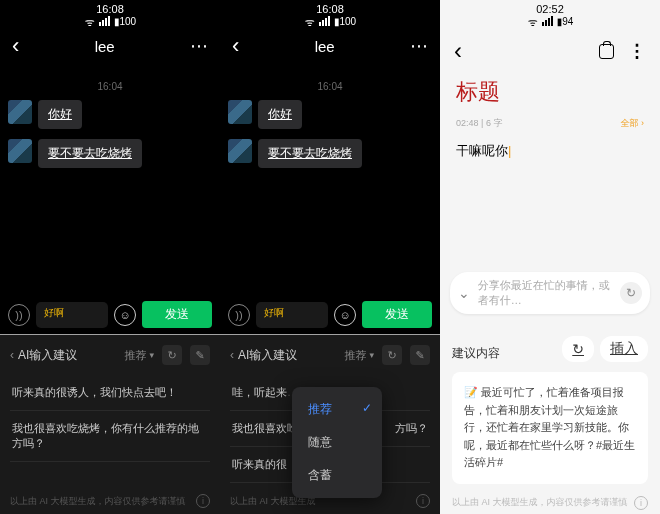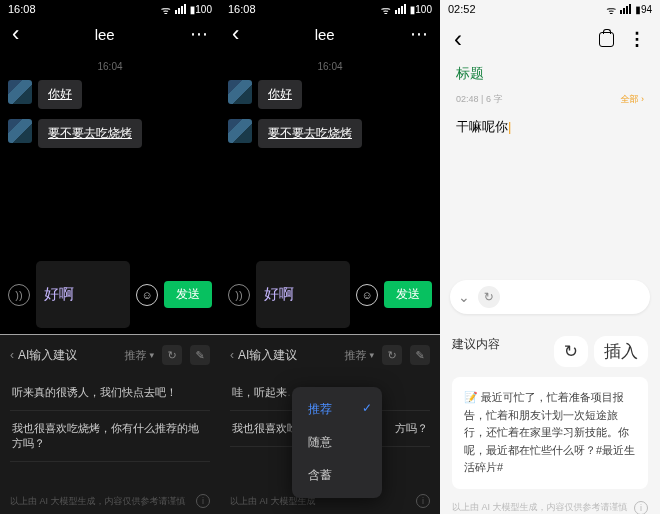--- a/index.html
+++ b/index.html
@@ -1,43 +1,43 @@
 <!DOCTYPE html>
 <html><head>
 <meta charset="utf-8">
 <style>
   * { margin: 0; padding: 0; box-sizing: border-box; }
   body { font-family: -apple-system, "PingFang SC", sans-serif; background: #e8e8e8; width: 660px; height: 514px; display: flex; overflow: hidden; }
   .screen { width: 220px; height: 514px; position: relative; overflow: hidden; }
 
   
   .dark { background: #000; color: #fff; }
-  .sbar { display: flex; justify-content: space-between; align-items: center; padding: 3px 8px 0; font-size: 11px; font-weight: 500; }
+  .sbar { display: flex; justify-content: space-between; align-items: center; padding: 3px 8px 0; font-size: 11px; font-weight: 500; flex-direction: column; }
   .sbar .ricons { display: flex; align-items: center; gap: 3px; }
   .sig { width: 12px; height: 10px; display: inline-block; position: relative; }
   .sig::before { content: ""; position: absolute; bottom: 0; left: 0; width: 2px; height: 4px; background: #fff; box-shadow: 3px 0 0 #fff, 3px -2px 0 #fff, 6px 0 0 #fff, 6px -2px 0 #fff, 6px -4px 0 #fff, 9px 0 0 #fff, 9px -2px 0 #fff, 9px -4px 0 #fff, 9px -6px 0 #fff; }
   .wifi { width: 12px; height: 12px; display: inline-flex; align-items: center; justify-content: center; }
   .batt { font-size: 10px; }
 
   .dark .hdr { display: flex; align-items: center; justify-content: space-between; padding: 8px 12px; }
   .dark .hdr .title { font-size: 15px; font-weight: 500; }
   .chev-l::before { content: "‹"; font-size: 22px; line-height: 1; color: #fff; }
   .dots::before { content: "⋯"; font-size: 18px; color: #fff; }
 
-  .msgs { padding: 4px 8px; }
+  .msgs { padding: 4px 8px; margin-top: 8px; }
   .time-stamp { text-align: center; color: #6a6a6a; font-size: 10px; margin: 4px 0 8px; }
   .msg-row { display: flex; align-items: flex-start; gap: 6px; margin-bottom: 10px; }
   .ava { width: 24px; height: 24px; border-radius: 3px; background: linear-gradient(135deg,#2a4a6a 30%,#3a6a8a 30%,#3a6a8a 60%,#1a3a4a 60%); flex-shrink: 0; }
   .bubble { background: #2c2c2e; color: #fff; padding: 6px 10px; border-radius: 4px; font-size: 12px; text-decoration: underline; }
 
   .input-bar { position: absolute; bottom: 180px; left: 0; right: 0; display: flex; align-items: center; gap: 6px; padding: 6px 8px; background: #000; }
   .voice-ic, .smile-ic { width: 22px; height: 22px; border: 1.5px solid #888; border-radius: 50%; display: flex; align-items: center; justify-content: center; color: #888; font-size: 11px; flex-shrink: 0; }
   .smile-ic { border-color: #ccc; color: #ccc; }
-  .txt-in { flex: 1; background: #1a1a1a; border-radius: 5px; padding: 24px 8px; color: #c4b5fd; font-size: 15px; min-height: 26px; }
-  .send { background: #07c160; color: #fff; padding: 5px 12px; border-radius: 4px; font-size: 12px; flex-shrink: 0; }
+  .txt-in { flex: 1; background: #1a1a1a; border-radius: 5px; padding: 4px 8px; color: #eab308; font-size: 10px; min-height: 26px; }
+  .send { background: #07c160; color: #fff; padding: 5px 23px; border-radius: 4px; font-size: 12px; flex-shrink: 0; }
 
   .sugg-panel { position: absolute; bottom: 0; left: 0; right: 0; height: 180px; background: #1a1a1a; border-top: 1px solid #a3a3a3; padding: 10px; }
   .sp-hdr { display: flex; align-items: center; justify-content: space-between; margin-bottom: 10px; }
   .sp-title { color: #ccc; font-size: 12px; display: flex; align-items: center; gap: 4px; }
   .sp-title::before { content: "‹"; color: #888; }
   .sp-ctrls { display: flex; align-items: center; gap: 8px; }
   .sp-mode { color: #888; font-size: 11px; display: flex; align-items: center; gap: 3px; }
   .sp-mode::after { content: "▾"; font-size: 9px; }
   .sp-icon { width: 20px; height: 20px; background: #2a2a2a; border-radius: 4px; display: flex; align-items: center; justify-content: center; color: #888; font-size: 11px; }
   .sugg-item { background: transparent; border-bottom: 1px solid #2a2a2a; color: #ccc; font-size: 11px; padding: 10px 2px; }
@@ -54,37 +54,37 @@
   .light .sbar { color: #000; }
   .light .sig::before { background: #000; box-shadow: 3px 0 0 #000, 3px -2px 0 #000, 6px 0 0 #000, 6px -2px 0 #000, 6px -4px 0 #000, 9px 0 0 #000, 9px -2px 0 #000, 9px -4px 0 #000, 9px -6px 0 #000; }
   .light .hdr2 { display: flex; justify-content: space-between; align-items: center; padding: 10px 14px 6px; }
   .hdr2-r { display: flex; gap: 14px; align-items: center; }
   .chev-l2::before { content: "‹"; font-size: 24px; color: #000; }
   .bag-ic { width: 15px; height: 15px; border: 1.5px solid #000; border-radius: 3px; position: relative; }
   .bag-ic::before { content: ""; position: absolute; top: -4px; left: 3px; width: 6px; height: 4px; border: 1.5px solid #000; border-bottom: none; border-radius: 3px 3px 0 0; }
   .vdots::before { content: "⋮"; font-size: 18px; color: #000; font-weight: bold; }
 
   .note-body { padding: 0 16px; }
-  .note-title { color: #15803d; font-size: 14px; padding: 6px 0; }
+  .note-title { color: #b91c1c; font-size: 22px; padding: 6px 0; }
   .note-meta { display: flex; justify-content: space-between; font-size: 9px; color: #aaa; padding: 4px 0 10px; }
   .note-meta .cat { color: #f0a020; }
   .note-text { font-size: 13px; padding: 2px 0; }
   .cursor-y::after { content: "|"; color: #f0a020; animation: blink 1s infinite; }
   @keyframes blink { 50% { opacity: 0; } }
 
   .ai-input { position: absolute; bottom: 200px; left: 10px; right: 10px; background: #fff; border-radius: 18px; display: flex; align-items: center; padding: 6px 8px; gap: 8px; box-shadow: 0 1px 3px rgba(0,0,0,.08); }
   .ai-chev::before { content: "⌄"; font-size: 14px; color: #888; }
   .ai-ph { flex: 1; color: #aaa; font-size: 11px; }
   .ai-send { width: 22px; height: 22px; border-radius: 50%; background: #f0f0f0; display: flex; align-items: center; justify-content: center; font-size: 12px; color: #888; }
 
   .light .sugg2 { position: absolute; bottom: 0; left: 0; right: 0; height: 190px; background: #f5f5f5; padding: 12px; }
-  .s2-hdr { display: flex; justify-content: space-between; align-items: flex-start; margin-bottom: 10px; }
+  .s2-hdr { display: flex; justify-content: space-between; align-items: flex-end; margin-bottom: 10px; }
   .s2-title { font-size: 12px; color: #333; }
   .s2-ctrls { display: flex; gap: 6px; }
-  .s2-btn { background: #fff; border-radius: 12px; padding: 4px 10px; font-size: 17px; color: #333; display: flex; align-items: center; gap: 4px; }
+  .s2-btn { background: #fff; border-radius: 12px; padding: 4px 10px; font-size: 14px; color: #333; display: flex; align-items: center; gap: 4px; text-decoration: underline; }
   .refresh-ic::before { content: "↻"; }
   .s2-card { background: #fff; border-radius: 8px; padding: 12px; font-size: 11px; color: #444; line-height: 1.6; }
   .s2-foot { display: flex; justify-content: space-between; align-items: center; color: #bbb; font-size: 9px; margin-top: 12px; }
 </style>
 </head>
 <body>
 
 <div class="screen dark">
   <div class="sbar">
     <span>16:08</span>
@@ -172,20 +172,21 @@
         <span class="sp-mode">推荐</span>
         <span class="sp-icon">↻</span>
         <span class="sp-icon">✎</span>
       </span>
     </div>
     <div class="sugg-item"><span>哇，听起来</span><span style="opacity:.3">…</span></div>
     <div class="sugg-item" style="display:flex;justify-content:space-between">
         <span>我也很喜欢吃</span>
         <span>方吗？</span>
       </div>
+    <div class="sugg-item"><span>听来真的很</span></div>
     <div class="sp-foot">
       <span>以上由 AI 大模型生成</span>
       <span class="info-ic">i</span>
     </div>
   </div>
   <div class="dropdown" style="bottom:16px;left:72px;width:90px">
     <div class="dd-item sel">推荐</div>
     <div class="dd-item">随意</div>
     <div class="dd-item">含蓄</div>
   </div>
@@ -210,20 +211,21 @@
   <div class="note-body">
     <div class="note-title">标题</div>
     <div class="note-meta">
       <span><span>02:48</span> | <span>6 字</span></span>
       <span class="cat">全部 ›</span>
     </div>
     <div class="note-text cursor-y">干嘛呢你</div>
   </div>
   <div class="ai-input">
     <span class="ai-chev"></span>
+    <span class="ai-ph">分享你最近在忙的事情，或者有什…</span>
     <span class="ai-send">↻</span>
   </div>
   <div class="sugg2">
     <div class="s2-hdr">
       <span class="s2-title">建议内容</span>
       <span class="s2-ctrls">
         <span class="s2-btn refresh-ic"></span>
         <span class="s2-btn">插入</span>
       </span>
     </div>

